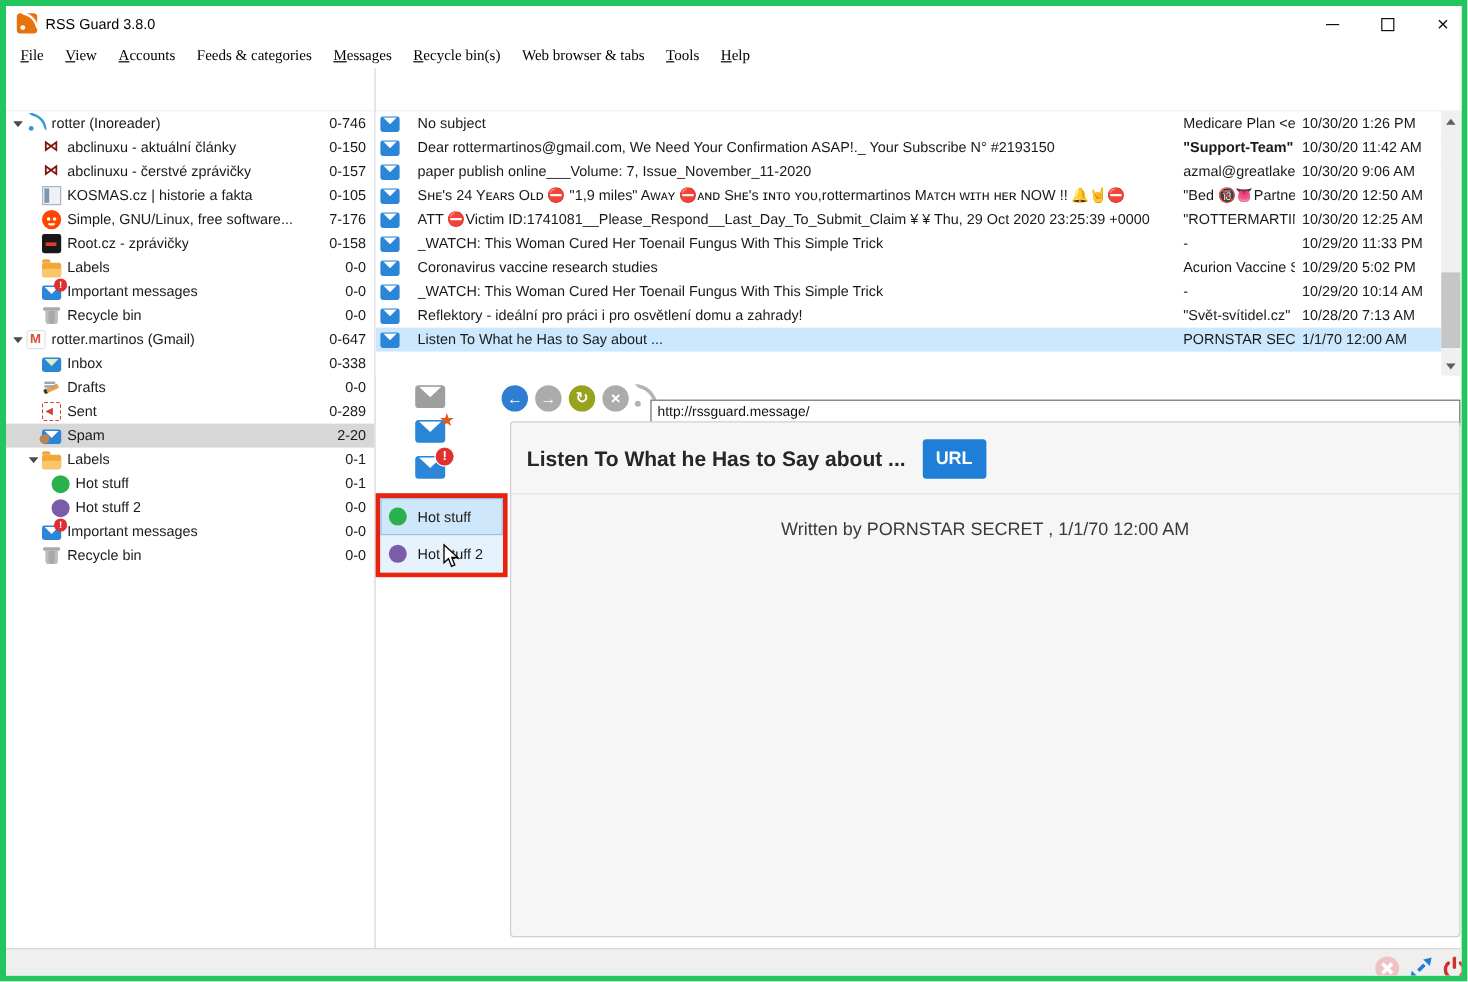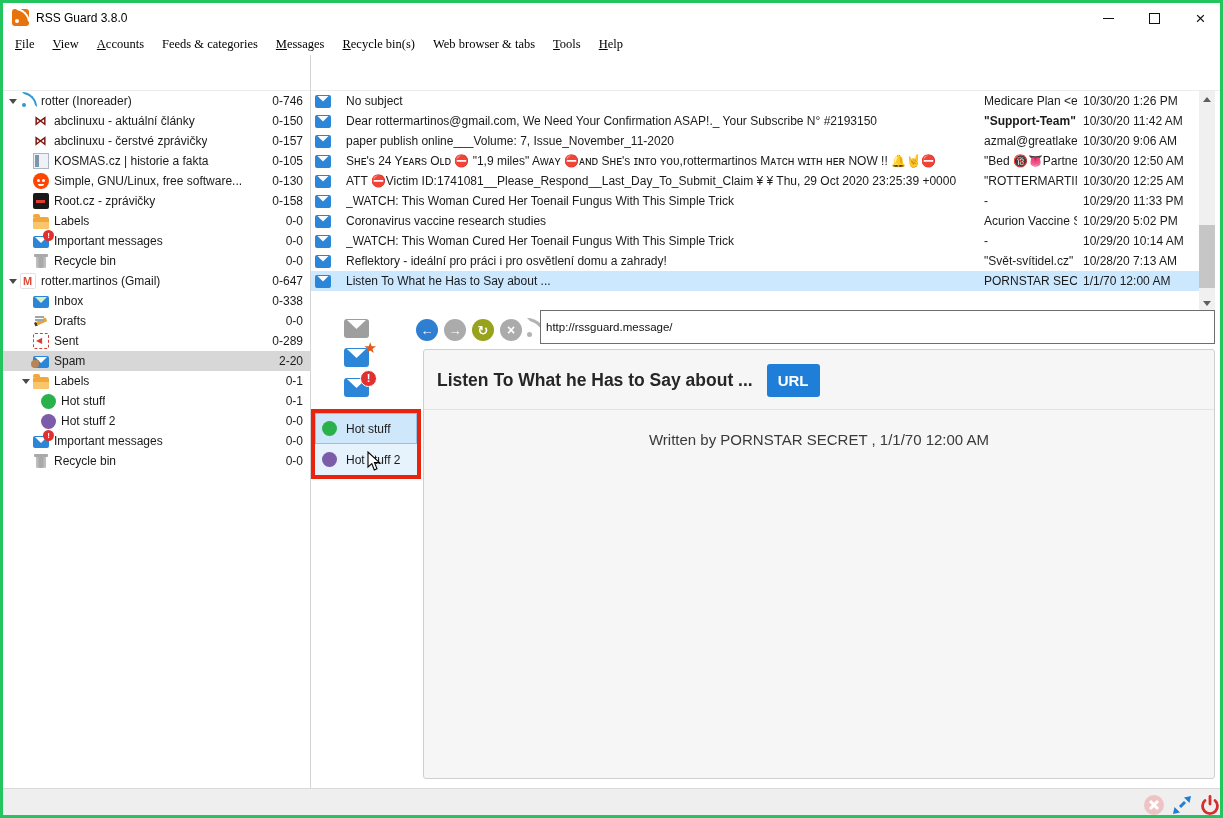--- a/index.html
+++ b/index.html
@@ -1,18 +1,18 @@
 <!DOCTYPE html>
 <html><head>
 <meta charset="utf-8">
 <style>
   * { box-sizing:border-box; margin:0; padding:0; }
   html,body { width:1223px; height:818px; overflow:hidden; }
   body { font:12px "Liberation Sans","DejaVu Sans",sans-serif; color:#1a1a1a; background:#fff; }
-  #app { position:relative; width:1223px; height:818px; border:3px solid #22c55e; background:#fff; overflow:hidden; }
+  #app { position:relative; width:1223px; height:818px; border:5px solid #22c55e; background:#fff; overflow:hidden; }
 
   
   .titlebar { position:absolute; left:0; top:0; right:0; height:30px; background:#fff; }
   .app-icon { position:absolute; left:9px; top:6px; width:17px; height:17px; background:#e8730c; border-radius:3px; }
   .app-icon::before { content:""; position:absolute; left:3px; bottom:3px; width:4px; height:4px; border-radius:50%; background:#fff; }
   .app-icon::after { content:""; position:absolute; left:3px; bottom:3px; width:11px; height:11px; border:2.5px solid #fff; border-left-color:transparent; border-bottom-color:transparent; border-radius:0 100% 0 0; }
   .win-title { position:absolute; left:33px; top:8px; font-size:12px; color:#000; }
   .win-btn { position:absolute; top:0; width:45px; height:30px; display:flex; align-items:center; justify-content:center; }
   .wb-min { left:1083px; } .wb-max { left:1129px; } .wb-close { left:1175px; }
   .glyph-min { width:11px; height:1px; background:#111; display:block; }
@@ -110,21 +110,21 @@
   .cursor-svg { position:absolute; left:364px; top:448px; z-index:6; }
 
   .nav-btn { position:absolute; top:316px; width:22px; height:22px; border-radius:50%; color:#fff; display:flex; align-items:center; justify-content:center; font-weight:bold; font-size:13px; }
   .nv-back { left:413px; background:#2e7fd2; }
   .nv-fwd { left:441px; background:#ababab; }
   .nv-refresh { left:469px; background:#97a21d; }
   .nv-stop { left:497px; background:#ababab; font-size:14px; }
   .nv-rss { position:absolute; left:522px; top:318px; width:18px; height:18px; }
   .nv-rss::before { content:""; position:absolute; left:2px; bottom:2px; width:5px; height:5px; border-radius:50%; background:#b3b3b3; }
   .nv-rss::after { content:""; position:absolute; left:2px; bottom:2px; width:13px; height:13px; border:3px solid #b3b3b3; border-left-color:transparent; border-bottom-color:transparent; border-radius:0 100% 0 0; }
-  .url-input { position:absolute; left:537px; top:307px; width:675px; height:34px; border:1px solid #6e6e6e; font:11.5px "Liberation Sans",sans-serif; padding:0 5px; color:#111; background:#fff; }
+  .url-input { position:absolute; left:537px; top:328px; width:675px; height:22px; border:1px solid #6e6e6e; font:11.5px "Liberation Sans",sans-serif; padding:0 5px; color:#111; background:#fff; }
 
   .content-box { position:absolute; left:420px; top:346px; width:792px; height:430px; background:#f6f6f6; border:1px solid #cfcfcf; border-radius:3px; }
   .pv-head { display:flex; align-items:center; gap:14px; padding:14px 14px 12px 13px; border-bottom:1px solid #e3e3e3; }
   .pv-title { font-size:17.5px; font-weight:600; color:#262626; white-space:nowrap; }
   .url-btn { background:#1f7ed7; color:#fff; font-weight:700; font-size:15px; padding:8px 11px; border-radius:3px; border:none; }
   .pv-byline { margin-top:21px; text-align:center; font-size:15px; color:#3a3a3a; }
 
   
   .statusbar { position:absolute; left:0; top:785px; width:100%; height:32px; background:#efefef; border-top:1px solid #d9d9d9; }
   .sb-ico { position:absolute; top:5px; width:22px; height:22px; display:flex; align-items:center; justify-content:center; }
@@ -200,21 +200,21 @@
       <div class="side-row lv1">
         <span class="chev"></span>
         <span class="ic ic-kosmas"></span>
         <span class="lbl">KOSMAS.cz | historie a fakta</span>
         <span class="cnt">0-105</span>
       </div>
       <div class="side-row lv1">
         <span class="chev"></span>
         <span class="ic ic-reddit"></span>
         <span class="lbl">Simple, GNU/Linux, free software...</span>
-        <span class="cnt">0-130</span>
+        <span class="cnt">7-176</span>
       </div>
       <div class="side-row lv1">
         <span class="chev"></span>
         <span class="ic ic-rootcz"></span>
         <span class="lbl">Root.cz - zprávičky</span>
         <span class="cnt">0-158</span>
       </div>
       <div class="side-row lv1">
         <span class="chev"></span>
         <span class="ic ic-folder"></span>

